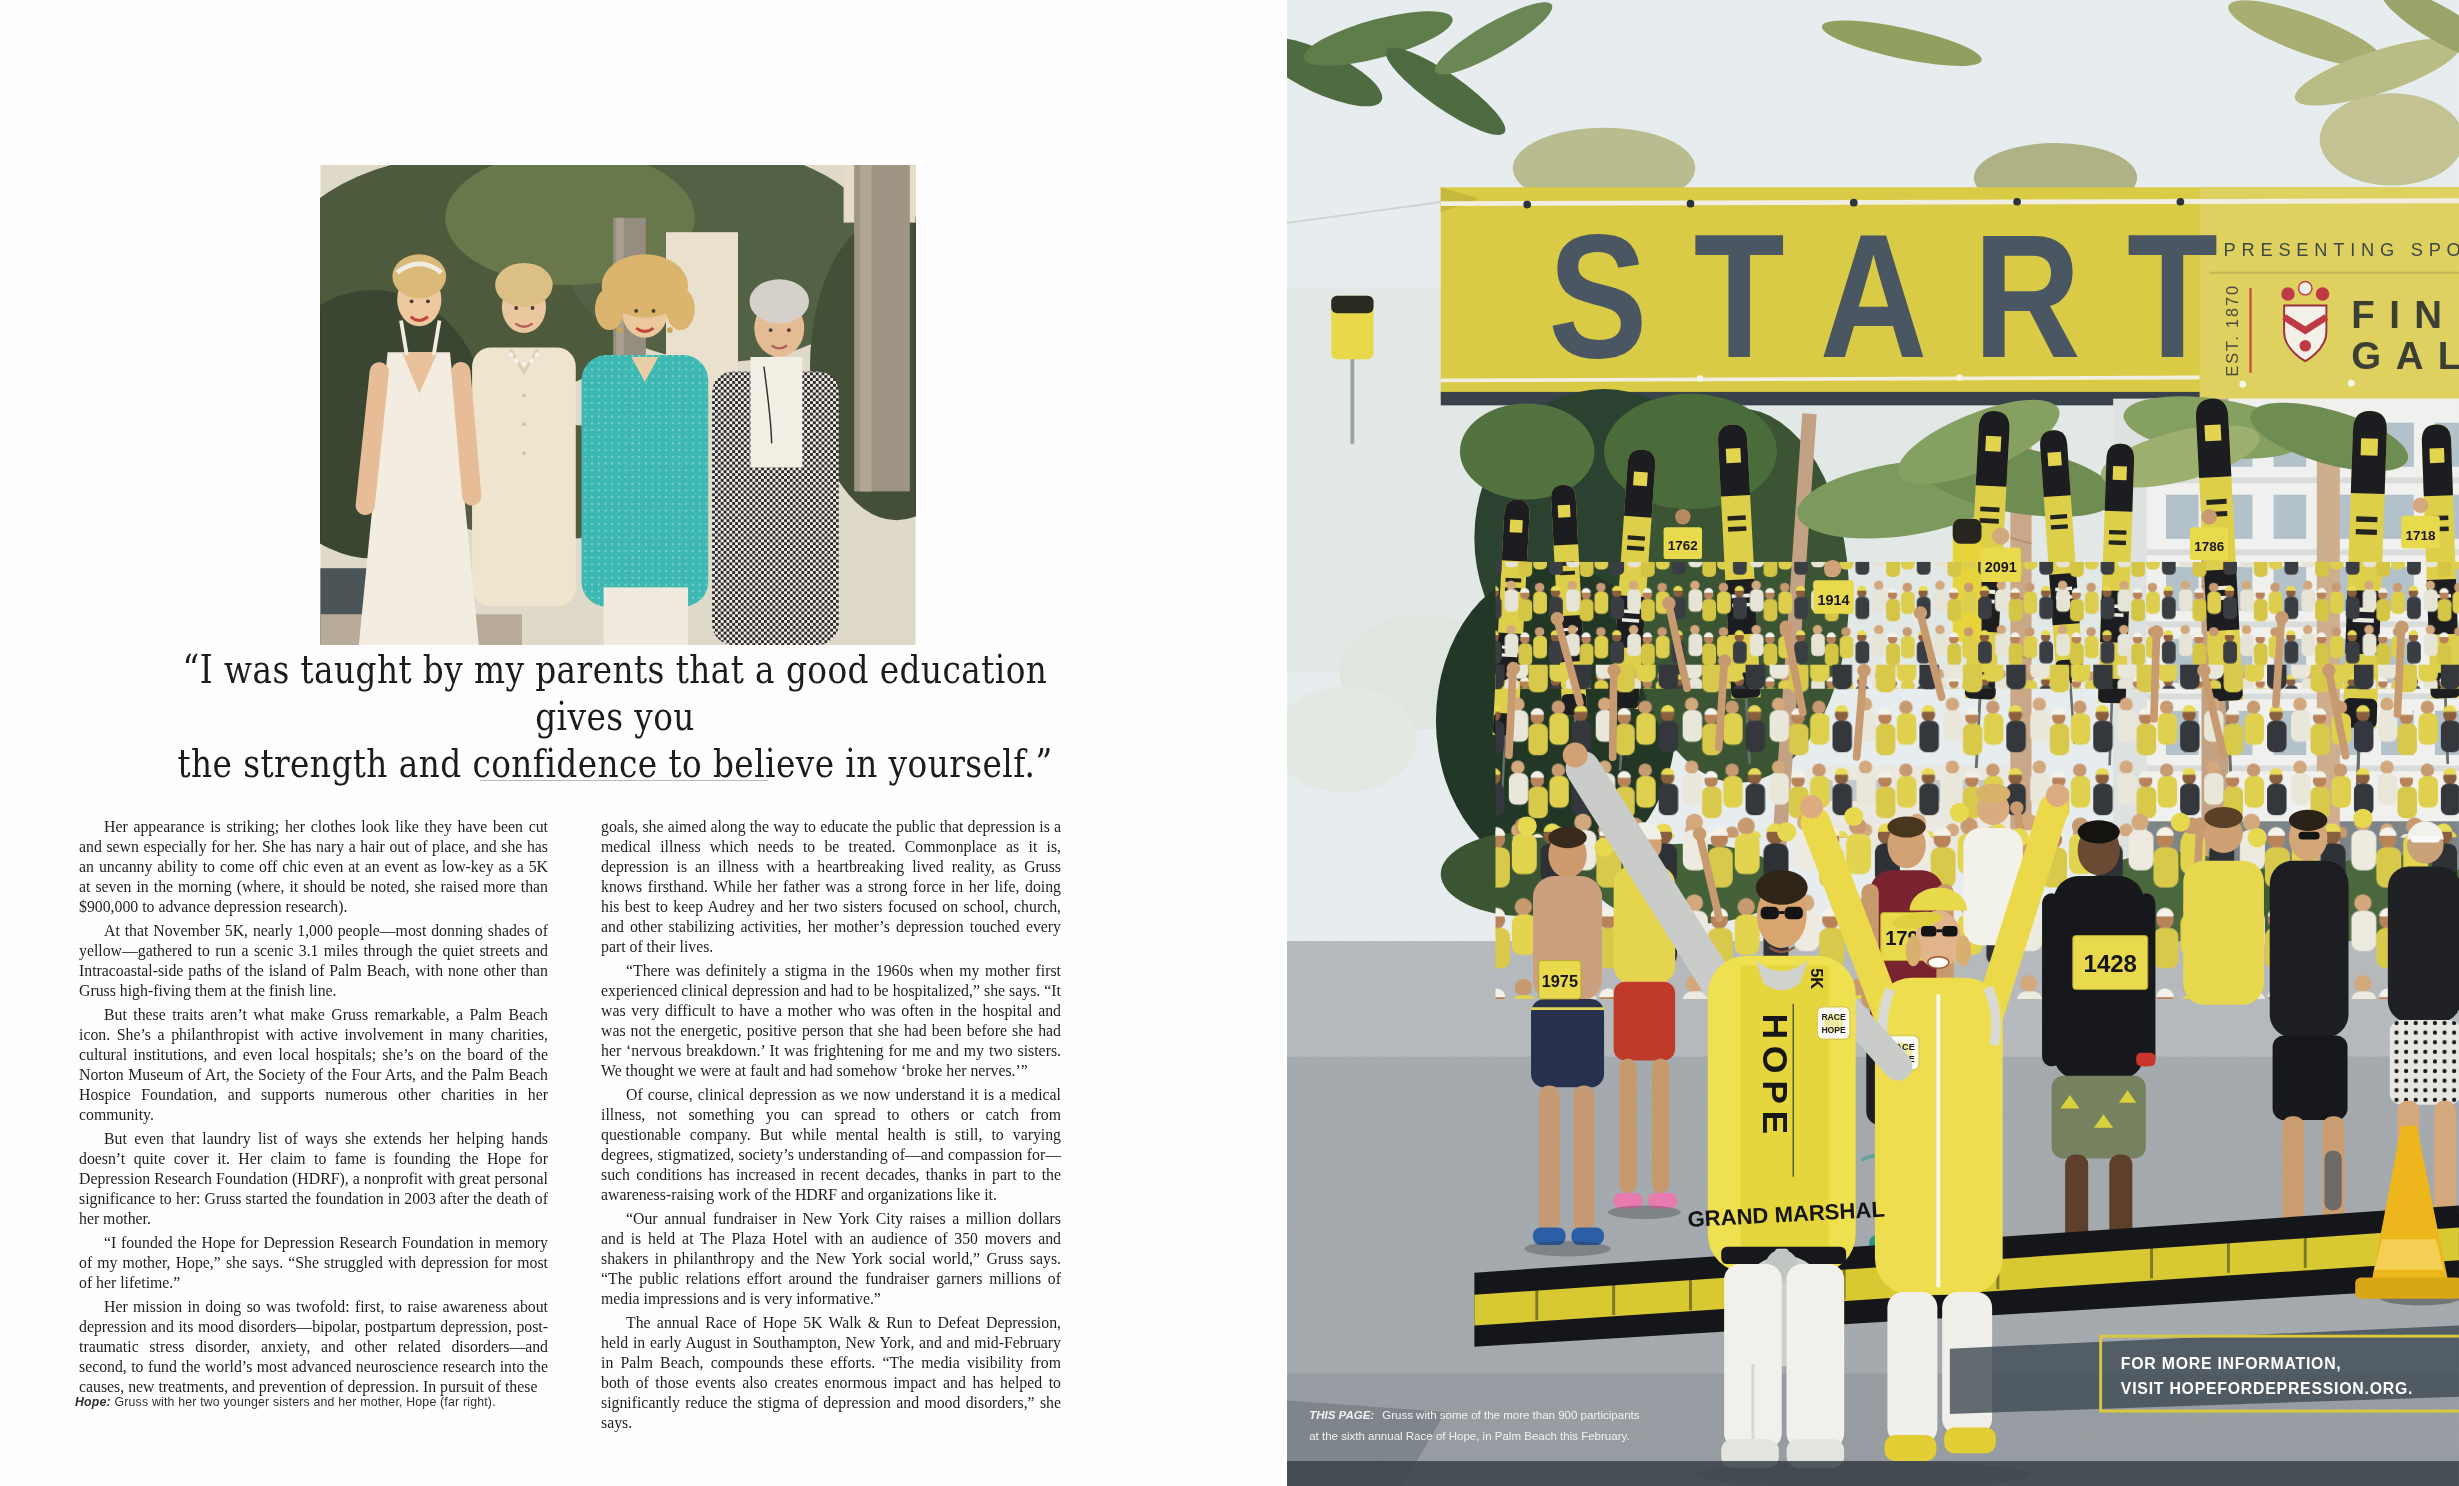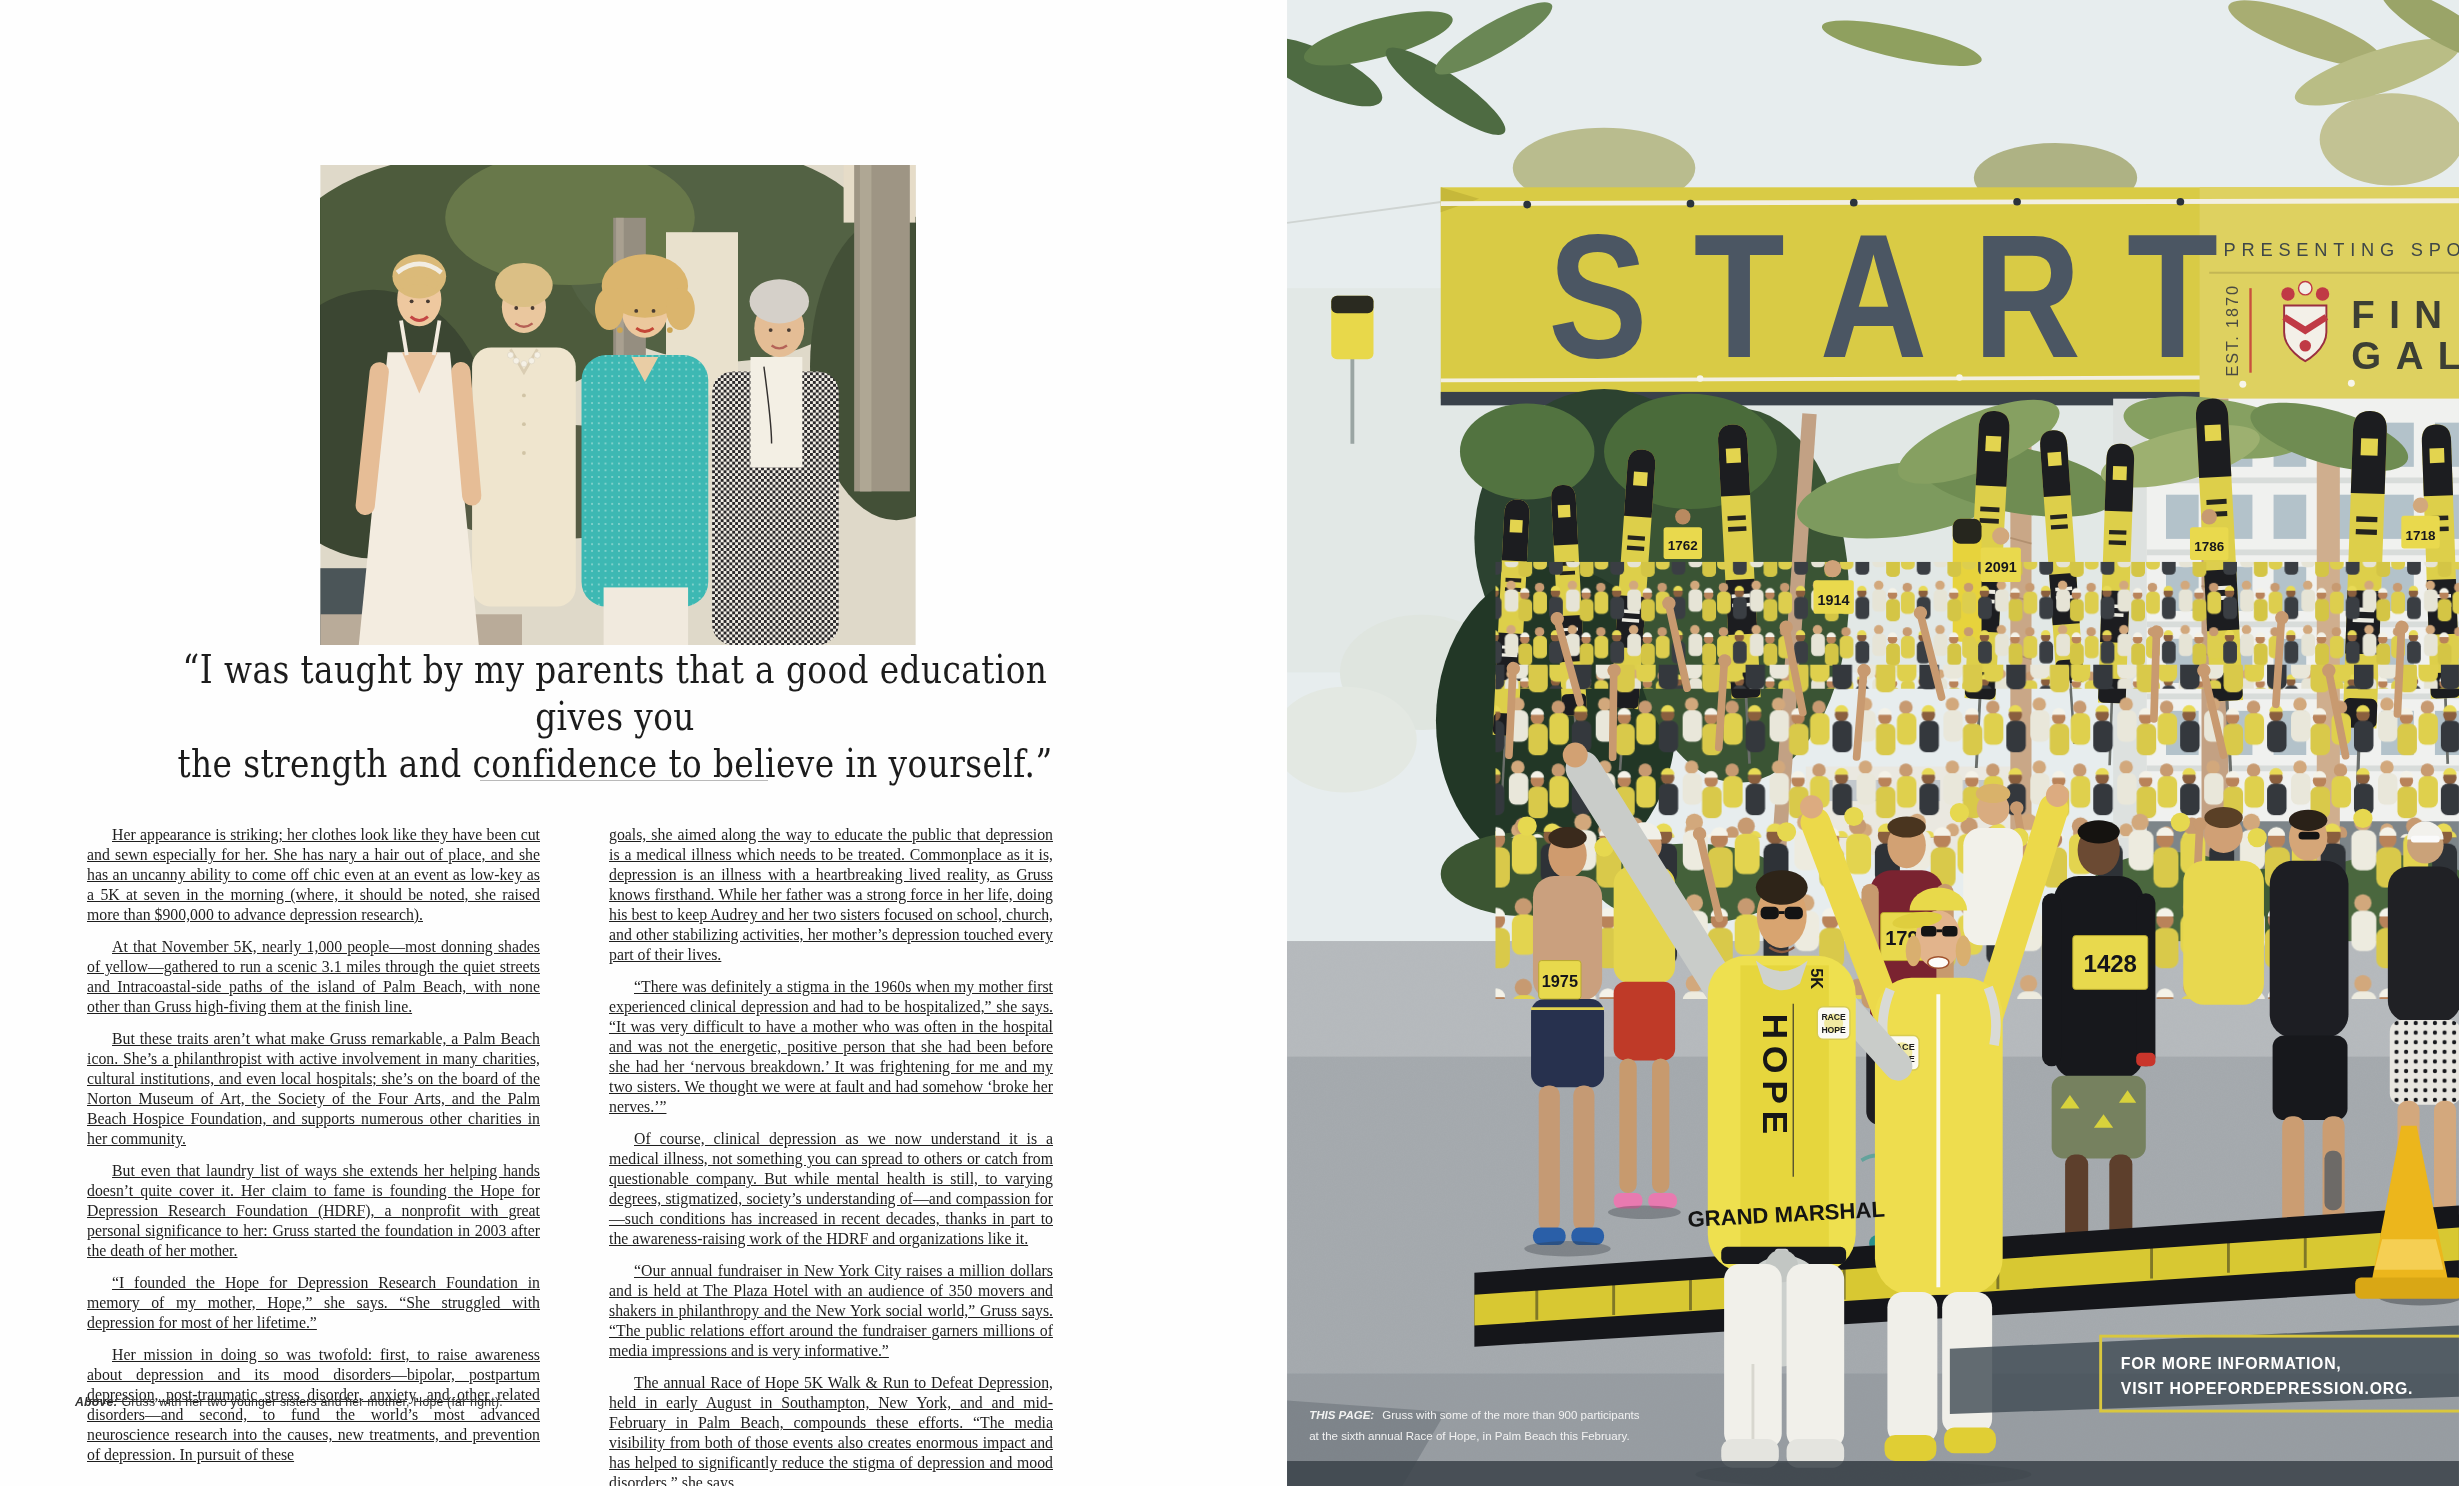--- a/index.html
+++ b/index.html
@@ -6,21 +6,21 @@
   .spread{position:relative;width:2459px;height:1486px;background:#fefefe;overflow:hidden;
           font-family:"Liberation Serif",serif;color:#1d1d1d;}
   .abs{position:absolute;}
   
   .family-photo{left:320px;top:165px;width:596px;height:480px;}
   .pull-quote{left:82px;top:646px;width:1066px;text-align:center;
       font-family:"DejaVu Serif",serif;font-size:39px;line-height:47px;color:#1c1c1c;
       transform:scaleX(.84);transform-origin:50% 0;letter-spacing:0.5px;font-weight:500;}
   .quote-divider{left:480px;top:780px;width:288px;height:0;border-top:1.4px solid #b9b9b9;}
   .col{top:813px;font-size:15.8px;line-height:20px;text-align:justify;color:#1e1e1e;}
-  .col p{margin:12px;text-indent:25px;text-decoration:underline;}
+  .col p{margin:4px;text-indent:25px;}
   .col p.noindent{text-indent:0;}
   .col-left{left:75px;width:477px;}
   .col-right{left:597px;width:468px;}
   .photo-cap{left:75px;top:1395px;width:500px;font-family:"Liberation Sans",sans-serif;
       font-size:12.3px;color:#303030;letter-spacing:0.2px;}
   .photo-cap b{font-style:italic;}
   
   .race-photo{left:1287px;top:0;width:1172px;height:1486px;}
   svg text{font-family:"Liberation Sans",sans-serif;}
   .serifband{font-family:"Liberation Serif",serif;}
@@ -145,21 +145,21 @@
   </div>
   <div class="abs col col-right">
     <p class="noindent">goals, she aimed along the way to educate the public that depression is a medical illness which needs to be treated. Commonplace as it is, depression is an illness with a heartbreaking lived reality, as Gruss knows firsthand. While her father was a strong force in her life, doing his best to keep Audrey and her two sisters focused on school, church, and other stabilizing activities, her mother’s depression touched every part of their lives.</p>
     <p>“There was definitely a stigma in the 1960s when my mother first experienced clinical depression and had to be hospitalized,” she says. “It was very difficult to have a mother who was often in the hospital and was not the energetic, positive person that she had been before she had her ‘nervous breakdown.’ It was frightening for me and my two sisters. We thought we were at fault and had somehow ‘broke her nerves.’”</p>
     <p>Of course, clinical depression as we now understand it is a medical illness, not something you can spread to others or catch from questionable company. But while mental health is still, to varying degrees, stigmatized, society’s understanding of—and compassion for—such conditions has increased in recent decades, thanks in part to the awareness-raising work of the HDRF and organizations like it.</p>
     <p>“Our annual fundraiser in New York City raises a million dollars and is held at The Plaza Hotel with an audience of 350 movers and shakers in philanthropy and the New York social world,” Gruss says. “The public relations effort around the fundraiser garners millions of media impressions and is very informative.”</p>
     <p>The annual Race of Hope 5K Walk &amp; Run to Defeat Depression, held in early August in Southampton, New York, and  and mid-February in Palm Beach, compounds these efforts. “The media visibility from both of those events also creates enormous impact and has helped to significantly reduce the stigma of depression and mood disorders,” she says.</p>
   </div>
 
   <div class="abs photo-cap">
-    <b>Above:</b>
+    <b>Hope:</b>
     <span>Gruss with her two younger sisters and her mother, Hope (far right).</span>
   </div>
 
   <svg class="abs race-photo" viewBox="0 0 1220 1547">
     <defs>
       <filter id="gr" x="0" y="0" width="100%" height="100%">
         <feTurbulence type="fractalNoise" baseFrequency="0.85" numOctaves="2" result="n"></feTurbulence>
         <feColorMatrix in="n" type="matrix" values="0 0 0 0 .45  0 0 0 0 .47  0 0 0 0 .50  0 0 0 .55 0"></feColorMatrix>
       </filter>
       <pattern id="crowdN" width="116" height="84" patternUnits="userSpaceOnUse">

